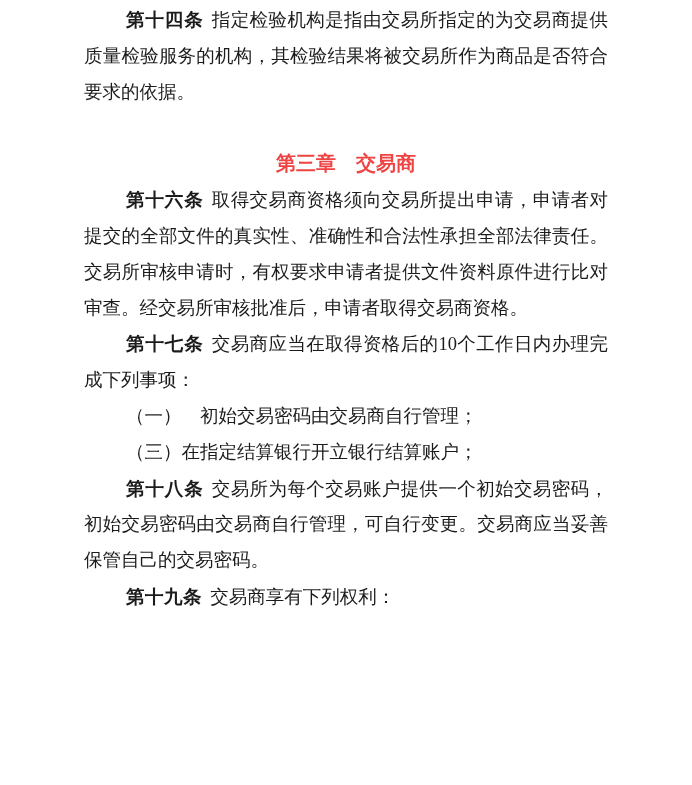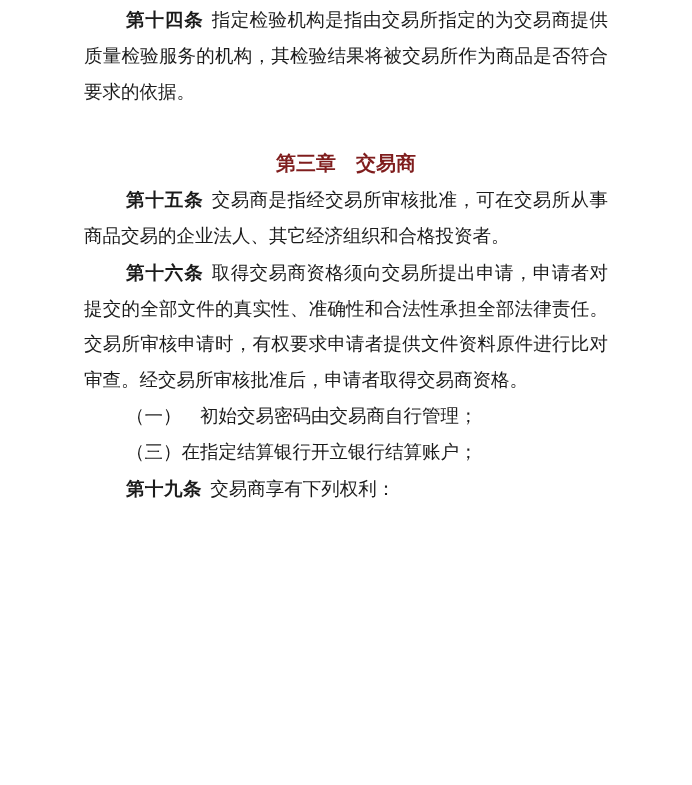--- a/index.html
+++ b/index.html
@@ -40,41 +40,42 @@
     letter-spacing: 0.5px;
   }
   .chapter {
     margin: 36px 0 0 0;
     text-align: center;
     text-indent: 0;
     font-family: "Liberation Sans", "DejaVu Sans", sans-serif;
     font-weight: bold;
     font-size: 20px;
     line-height: 35.8px;
-    color: #7f1d1d;
+    color: #ef4444;
   }
 </style>
 </head>
 <body>
 
 <div class="page">
   <div class="content">
 
     <p class="para"><span class="label">第十四条</span><span>指定检验机构是指由交易所指定的为交易商提供质量检验服务的机构，其检验结果将被交易所作为商品是否符合要求的依据。</span></p>
 
     <h2 class="chapter">第三章　交易商</h2>
 
-    <p class="para"><span class="label">第十五条</span><span>交易商是指经交易所审核批准，可在交易所从事商品交易的企业法人、其它经济组织和合格投资者。</span></p>
 
     <p class="para"><span class="label">第十六条</span><span>取得交易商资格须向交易所提出申请，申请者对提交的全部文件的真实性、准确性和合法性承担全部法律责任。交易所审核申请时，有权要求申请者提供文件资料原件进行比对审查。经交易所审核批准后，申请者取得交易商资格。</span></p>
 
+    <p class="para"><span class="label">第十七条</span><span>交易商应当在取得资格后的10个工作日内办理完成下列事项：</span></p>
 
     <p class="para"><span>（一）　初始交易密码由交易商自行管理；</span></p>
 
 
     <p class="para"><span>（三）在指定结算银行开立银行结算账户；</span></p>
 
 
+    <p class="para"><span class="label">第十八条</span><span>交易所为每个交易账户提供一个初始交易密码，初始交易密码由交易商自行管理，可自行变更。交易商应当妥善保管自己的交易密码。</span></p>
 
     <p class="para"><span class="label">第十九条</span><span>交易商享有下列权利：</span></p>
 
   </div>
 </div>
 
 </body></html>

